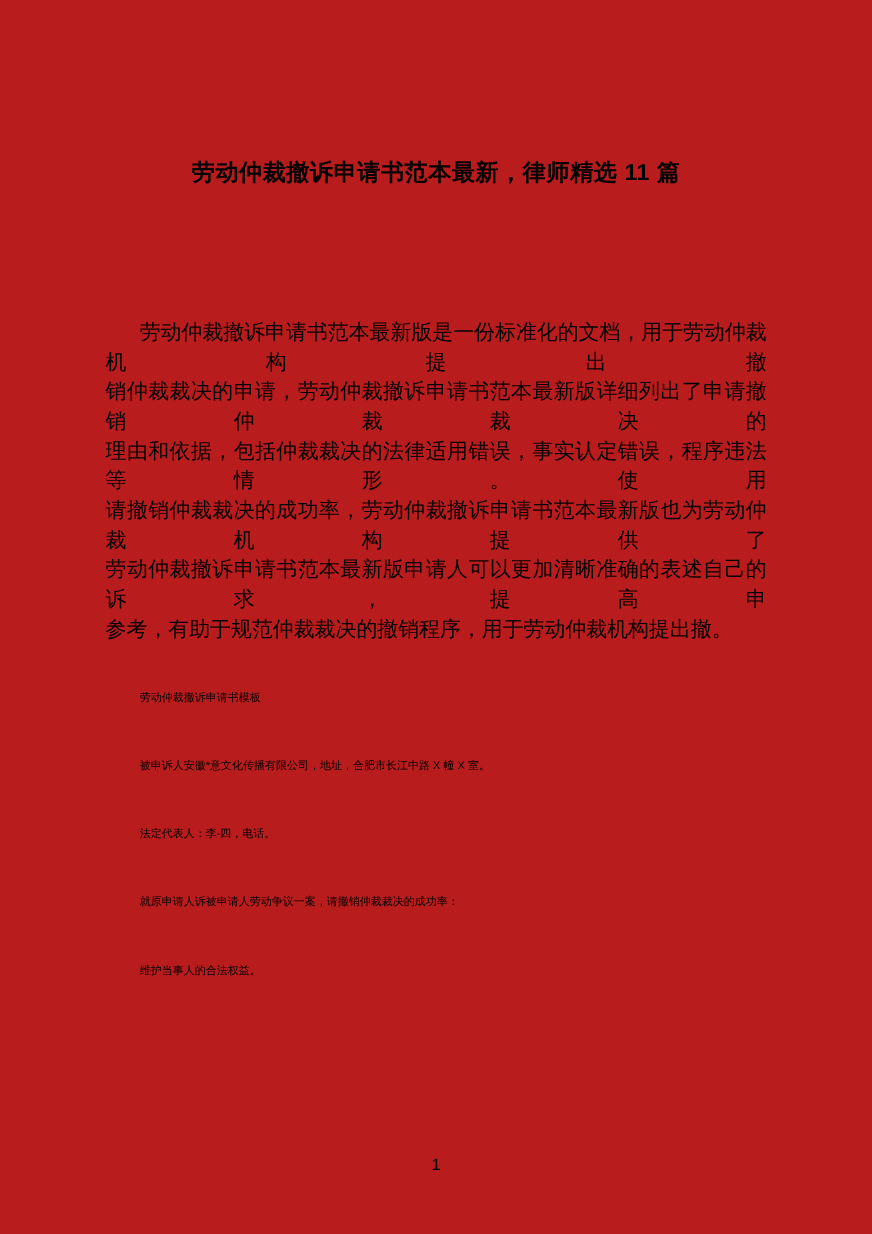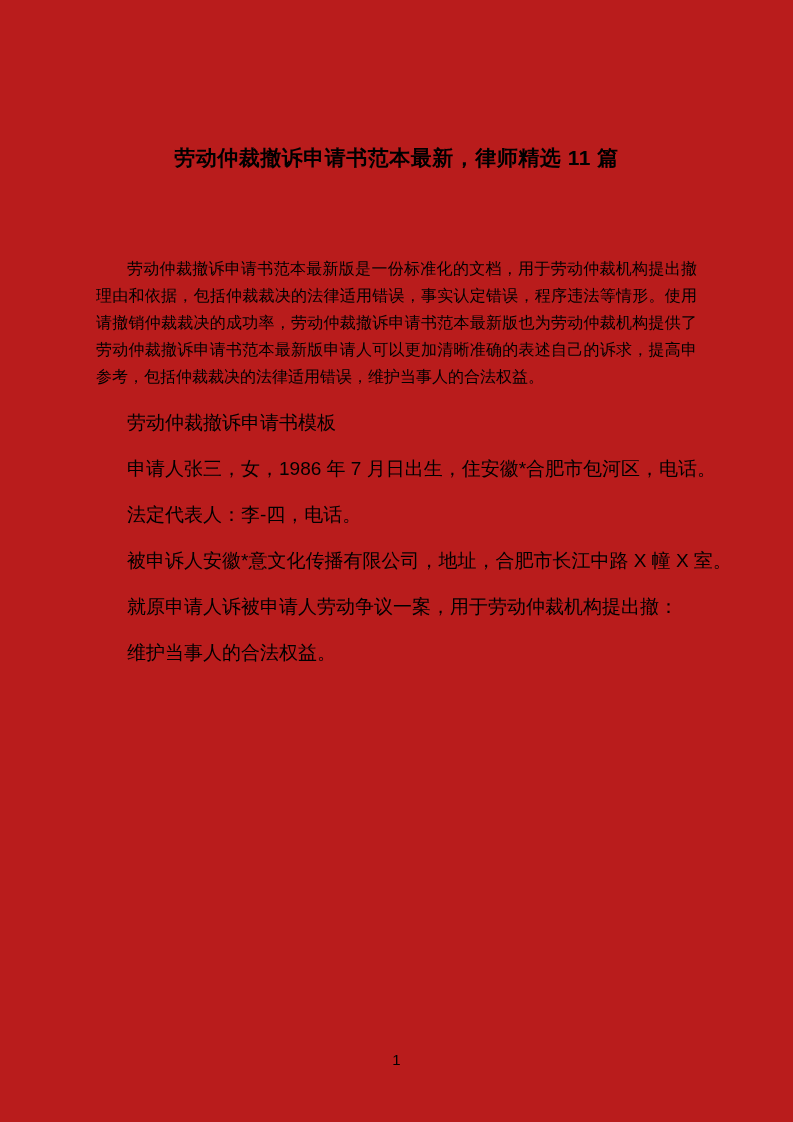--- a/index.html
+++ b/index.html
@@ -19,37 +19,37 @@
   }
   .doc-title {
     font-size: 21px;
     font-weight: bold;
     line-height: 30px;
     text-align: center;
     letter-spacing: 0.5px;
     white-space: nowrap;
   }
   .intro {
-    margin-top: 82px;
-    font-size: 16px;
+    margin-top: 116px;
+    font-size: 19px;
     line-height: 27px;
   }
   .intro .line {
     width: 100%;
   }
   .intro .line.just {
     text-align: justify;
     text-align-last: justify;
   }
   .intro .line.indent {
     text-indent: 31px;
   }
   .para {
-    margin-top: 19px;
-    font-size: 19px;
+    margin-top: 35px;
+    font-size: 10px;
     line-height: 27px;
     text-indent: 31px;
     white-space: nowrap;
   }
   .page-footer {
     position: absolute;
     left: 0;
     right: 0;
     top: 1050px;
     text-align: center;
@@ -60,35 +60,35 @@
 </style>
 </head>
 <body>
 
 <div class="page">
 
   <h1 class="doc-title">劳动仲裁撤诉申请书范本最新，律师精选 11 篇</h1>
 
   <div class="intro">
     <div class="line just indent">劳动仲裁撤诉申请书范本最新版是一份标准化的文档，用于劳动仲裁机构提出撤</div>
+    <div class="line just">销仲裁裁决的申请，劳动仲裁撤诉申请书范本最新版详细列出了申请撤销仲裁裁决的</div>
     <div class="line just">理由和依据，包括仲裁裁决的法律适用错误，事实认定错误，程序违法等情形。使用</div>
     <div class="line just">请撤销仲裁裁决的成功率，劳动仲裁撤诉申请书范本最新版也为劳动仲裁机构提供了</div>
     <div class="line just">劳动仲裁撤诉申请书范本最新版申请人可以更加清晰准确的表述自己的诉求，提高申</div>
-    <div class="line">参考，包括仲裁裁决的法律适用错误，维护当事人的合法权益。</div>
+    <div class="line">参考，有助于规范仲裁裁决的撤销程序，用于劳动仲裁机构提出撤。</div>
   </div>
 
   <p class="para">劳动仲裁撤诉申请书模板</p>
 
-  <p class="para">申请人张三，女，1986 年 7 月日出生，住安徽*合肥市包河区，电话。</p>
+
+  <p class="para">被申诉人安徽*意文化传播有限公司，地址，合肥市长江中路 X 幢 X 室。</p>
 
   <p class="para">法定代表人：李-四，电话。</p>
 
-  <p class="para">被申诉人安徽*意文化传播有限公司，地址，合肥市长江中路 X 幢 X 室。</p>
-
-  <p class="para">就原申请人诉被申请人劳动争议一案，用于劳动仲裁机构提出撤：</p>
+  <p class="para">就原申请人诉被申请人劳动争议一案，请撤销仲裁裁决的成功率：</p>
 
 
   <p class="para">维护当事人的合法权益。</p>
 
 
   <div class="page-footer">1</div>
 
 </div>
 
 </body></html>

